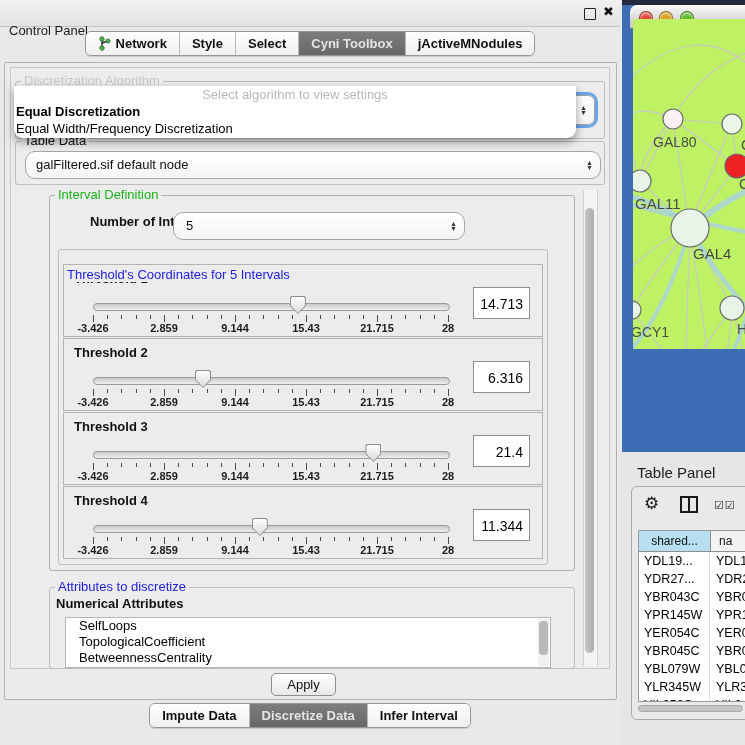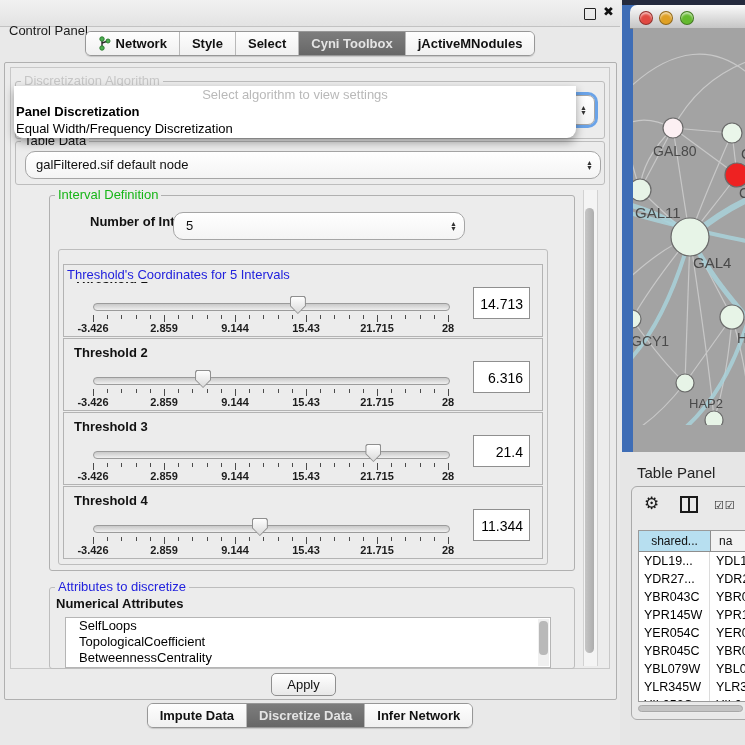--- a/index.html
+++ b/index.html
@@ -85,21 +85,21 @@
     border-radius:5px;background:linear-gradient(#ffffff,#e8e8e8);font-size:13px;line-height:21px;
     text-align:center;color:#111;}
 
   
   .net-window{position:absolute;left:622px;top:0;width:123px;height:452px;background:#3e6db6;}
   .nw-topstrip{position:absolute;left:0;top:0;width:123px;height:5px;background:#242a3d;}
   .nw-titlebar{position:absolute;left:8px;top:5px;width:115px;height:23px;border-radius:7px 0 0 0;
     background:linear-gradient(#fafafa,#c6c6c6);border-bottom:1px solid #808080;}
   .tl{position:absolute;top:6px;width:12px;height:12px;border-radius:50%;border:1px solid rgba(0,0,0,.35);
     box-shadow:inset 0 2px 2px rgba(255,255,255,.6);}
-  .net-canvas{position:absolute;left:11px;top:28px;width:112px;height:428px;background:#a3a3a3;overflow:hidden;}
+  .net-canvas{position:absolute;left:11px;top:19px;width:112px;height:330px;background:#bef264;overflow:hidden;}
 
   
   .tp-area{position:absolute;left:620px;top:452px;width:125px;height:293px;background:#e6e6e6;}
   .tp-title{position:absolute;left:17px;top:12px;font-size:15px;color:#222;}
   .tp-box{position:absolute;left:11px;top:34px;width:114px;height:232px;background:#e9e9e9;
     border:1px solid #aaa;border-radius:6px 0 0 6px;}
   .tp-gear{position:absolute;left:12px;top:6px;font-size:17px;color:#1a1a1a;}
   .tp-cols{position:absolute;left:48px;top:9px;}
   .tp-checks{position:absolute;left:82px;top:12px;font-size:11px;color:#222;letter-spacing:1px;}
   .tp-table{position:absolute;left:6px;top:43px;width:110px;height:170px;background:#fff;overflow:hidden;
@@ -161,21 +161,21 @@
     <div class="combo" style="left:16px;top:32px;width:572px;height:28px;box-shadow:0 0 0 3px #6aa3e8;border-radius:7px;">
       <span class="stepper">
           <span>▲</span>
           <span>▼</span>
         </span>
     </div>
 
     <div class="popup">
       <div class="ph">Select algorithm to view settings</div>
       <div id="popup-options">
-          <div class="opt hl">Panel Discretization</div>
+          <div class="opt hl">Equal Discretization</div>
           <div class="opt">Equal Width/Frequency Discretization</div>
         </div>
     </div>
 
     <div class="groupbox" style="left:10px;top:78px;width:588px;height:42px;"></div>
     <span class="grouplabel" style="left:16px;top:71px;color:#111;">Table Data</span>
     <div class="combo" style="left:20px;top:88px;width:574px;height:26px;">
       <span class="val">galFiltered.sif default node</span>
       <span class="stepper">
           <span>▲</span>
@@ -388,21 +388,21 @@
 
   <div class="tabbar tabbar-bottom">
     <div class="segmented" id="bottom-tabs">
         <div class="segment">
           <span>Impute Data</span>
         </div>
         <div class="segment selected">
           <span>Discretize Data</span>
         </div>
         <div class="segment">
-          <span>Infer Network</span>
+          <span>Infer Interval</span>
         </div>
       </div>
   </div>
 </div>
 
 <div class="net-window">
   <div class="nw-topstrip"></div>
   <div class="nw-titlebar">
     <span class="tl" style="left: 9px; background: rgb(225, 73, 66);" id="tl-close"></span>
     <span class="tl" style="left: 29px; background: rgb(223, 160, 35);" id="tl-min"></span>

